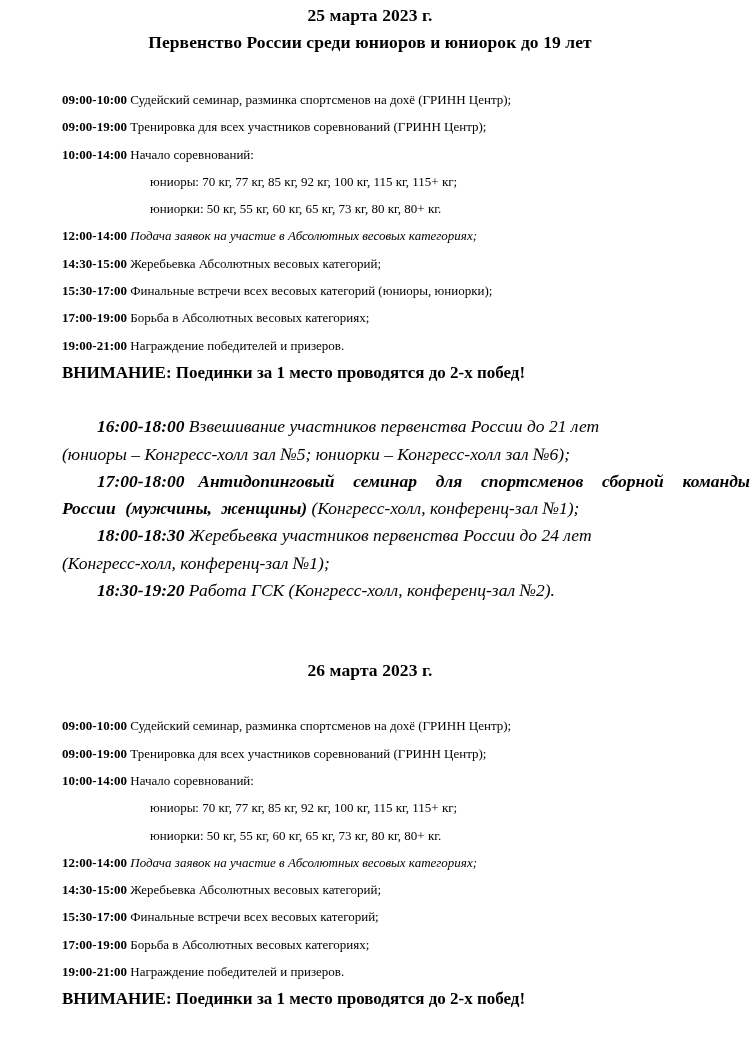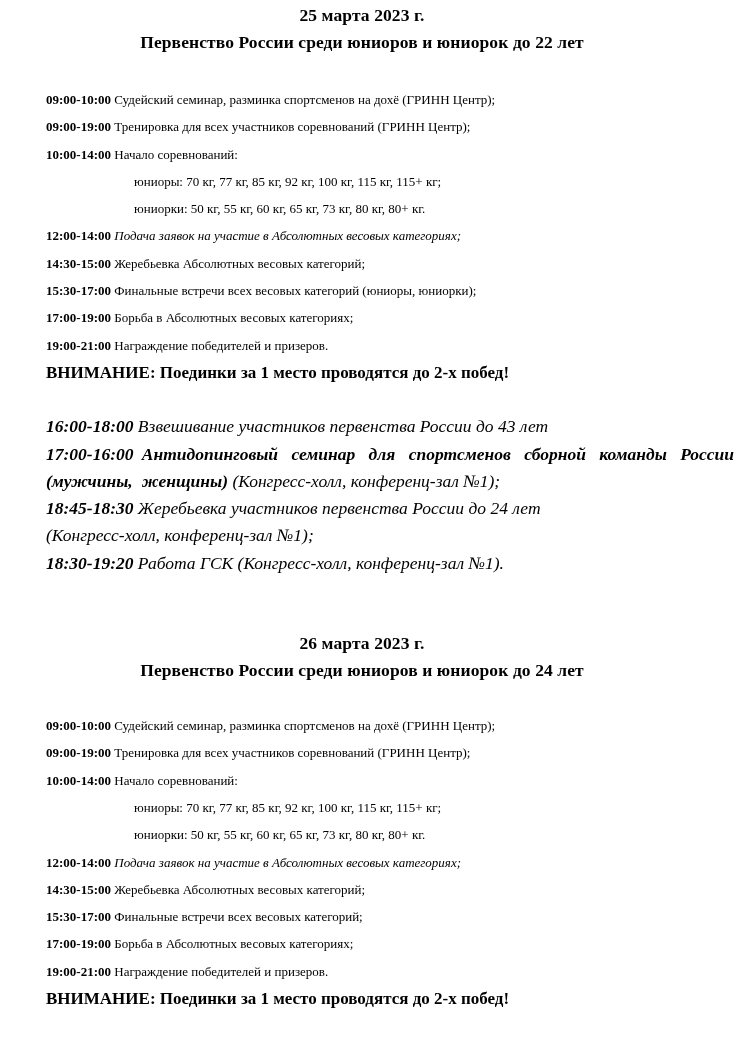--- a/index.html
+++ b/index.html
@@ -15,21 +15,21 @@
     overflow: hidden;
     font-family: "Liberation Serif", "DejaVu Serif", serif;
     color: #000000;
     -webkit-font-smoothing: antialiased;
   }
   .page {
     position: relative;
     width: 720px;
     height: 1041px;
     box-sizing: border-box;
-    padding: 0 20px 0 46px;
+    padding: 0 20px 0 62px;
   }
 
   
   .heading {
     text-align: center;
     font-weight: bold;
     font-size: 17.5px;
     line-height: 27px;
     margin: 0;
     padding-right: 22px;
@@ -76,20 +76,21 @@
     font-size: 17.5px;
     line-height: 27.3px;
   }
   .ital-line {
     margin: 0;
     white-space: nowrap;
   }
   .ital-time {
     font-weight: bold;
     font-style: italic;
+    margin-left: 35px;
   }
   .ital-text {
     font-weight: normal;
     font-style: italic;
   }
   .ital-strong {
     font-weight: bold;
     font-style: italic;
   }
   
@@ -112,21 +113,21 @@
   .top-offset    { height: 2px; }
 </style>
 </head>
 <body>
 
 <div class="page">
 
   <div class="top-offset"></div>
 
   <p class="heading heading-date">25 марта 2023 г.</p>
-  <p class="heading heading-sub">Первенство России среди юниоров и юниорок до 22 лет</p>
+  <p class="heading heading-sub">Первенство России среди юниоров и юниорок до 19 лет</p>
 
   <div class="sp-head-gap"></div>
 
   <div>
 
     <p class="line">
       <span class="time">09:00-10:00</span>
       <span class="desc">Судейский семинар, разминка спортсменов на дохё (ГРИНН Центр);</span>
     </p>
 
@@ -170,43 +171,43 @@
 
     <p class="line-attention">ВНИМАНИЕ: Поединки за 1 место проводятся до 2-х побед!</p>
   </div>
 
   <div class="sp-block-gap"></div>
 
   <div class="ital-block">
 
     <p class="ital-line">
       <span class="ital-time">16:00-18:00</span>
-      <span class="ital-text">Взвешивание участников первенства России до 43 лет</span>
-    </p>
-
-
-    <p class="ital-just"><span class="ital-time seg-spread">17:00-16:00</span> <span class="ital-strong seg-spread">Антидопинговый семинар для спортсменов сборной команды России (мужчины, женщины)</span> <span class="ital-text">(Конгресс-холл, конференц-зал №1);</span></p>
+      <span class="ital-text">Взвешивание участников первенства России до 21 лет</span>
+    </p>
+
+    <p class="ital-line ital-text">(юниоры – Конгресс-холл зал №5; юниорки – Конгресс-холл зал №6);</p>
+
+    <p class="ital-just"><span class="ital-time seg-spread">17:00-18:00</span> <span class="ital-strong seg-spread">Антидопинговый семинар для спортсменов сборной команды России (мужчины, женщины)</span> <span class="ital-text">(Конгресс-холл, конференц-зал №1);</span></p>
 
     <p class="ital-line">
-      <span class="ital-time">18:45-18:30</span>
+      <span class="ital-time">18:00-18:30</span>
       <span class="ital-text">Жеребьевка участников первенства России до 24 лет</span>
     </p>
 
     <p class="ital-line ital-text">(Конгресс-холл, конференц-зал №1);</p>
 
     <p class="ital-line">
       <span class="ital-time">18:30-19:20</span>
-      <span class="ital-text">Работа ГСК (Конгресс-холл, конференц-зал №1).</span>
+      <span class="ital-text">Работа ГСК (Конгресс-холл, конференц-зал №2).</span>
     </p>
   </div>
 
   <div class="sp-day2-gap"></div>
 
   <p class="heading heading-date">26 марта 2023 г.</p>
-  <p class="heading heading-sub">Первенство России среди юниоров и юниорок до 24 лет</p>
 
   <div class="sp-day2-head"></div>
 
   <div>
 
     <p class="line">
       <span class="time">09:00-10:00</span>
       <span class="desc">Судейский семинар, разминка спортсменов на дохё (ГРИНН Центр);</span>
     </p>
 

